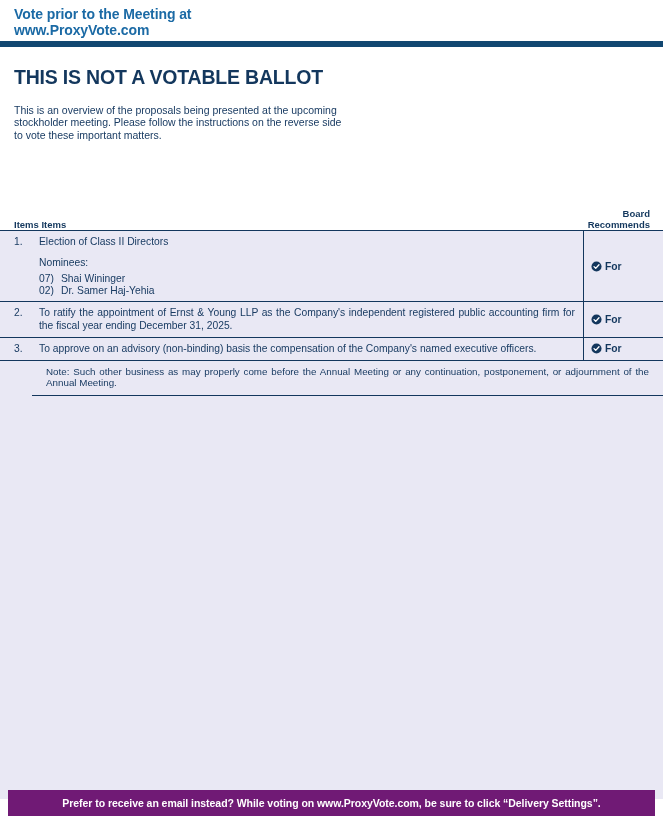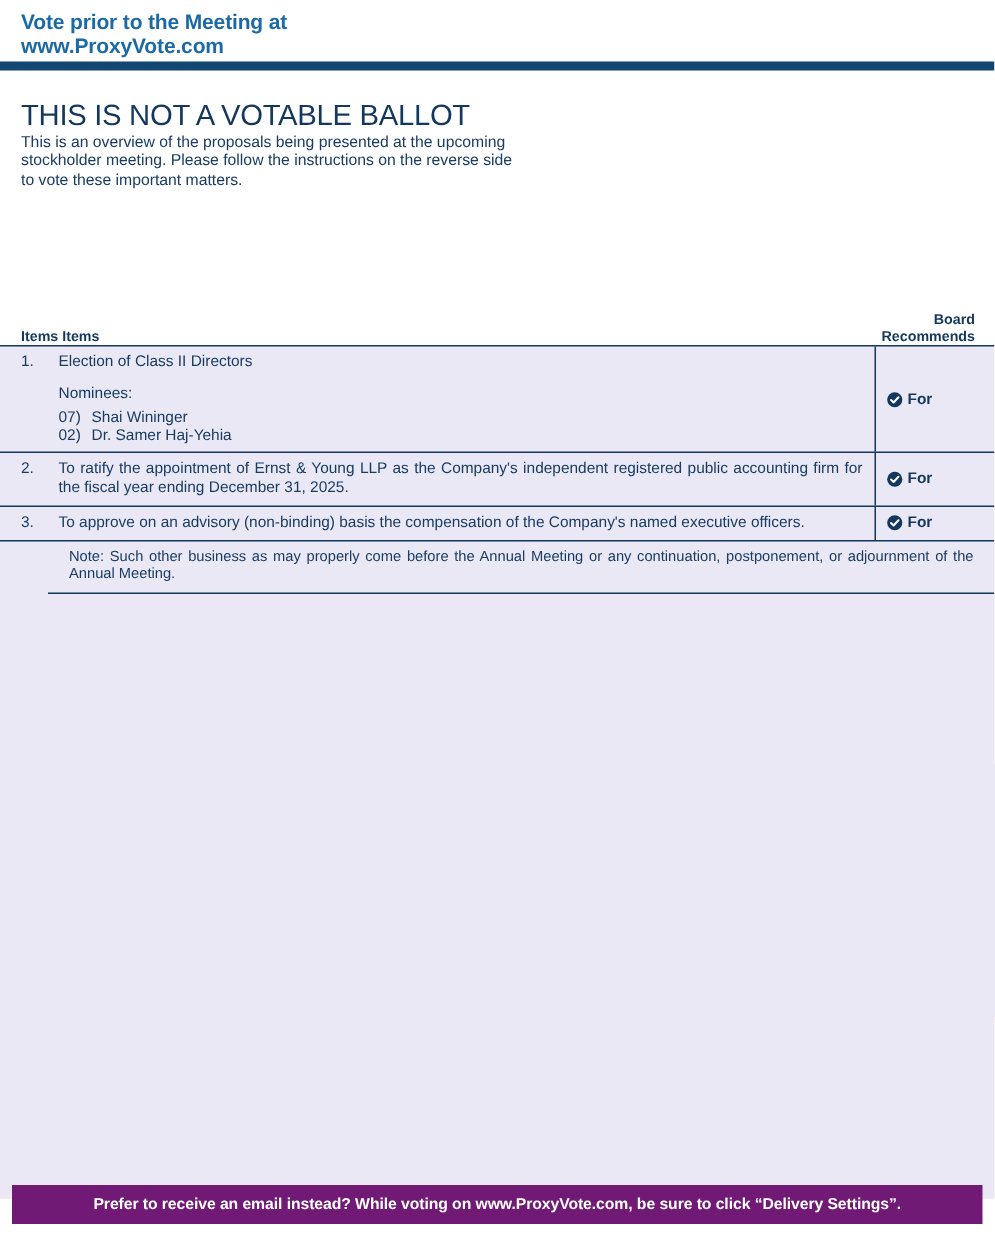--- a/index.html
+++ b/index.html
@@ -34,27 +34,27 @@
     height: 6px;
     background: #114771;
   }
 
   
   .title-block {
     padding: 19px 0 0 14px;
   }
   .doc-title {
     font-size: 19.5px;
-    font-weight: normal;
+    font-weight: bold;
     color: #13375d;
     letter-spacing: -0.2px;
     line-height: 22px;
   }
   .intro {
-    margin-top: 1px;
+    margin-top: 16px;
     font-size: 10.5px;
     line-height: 12.3px;
     color: #1a3c63;
     max-width: 330px;
   }
 
   
   .table-wrap {
     position: absolute;
     left: 0;

